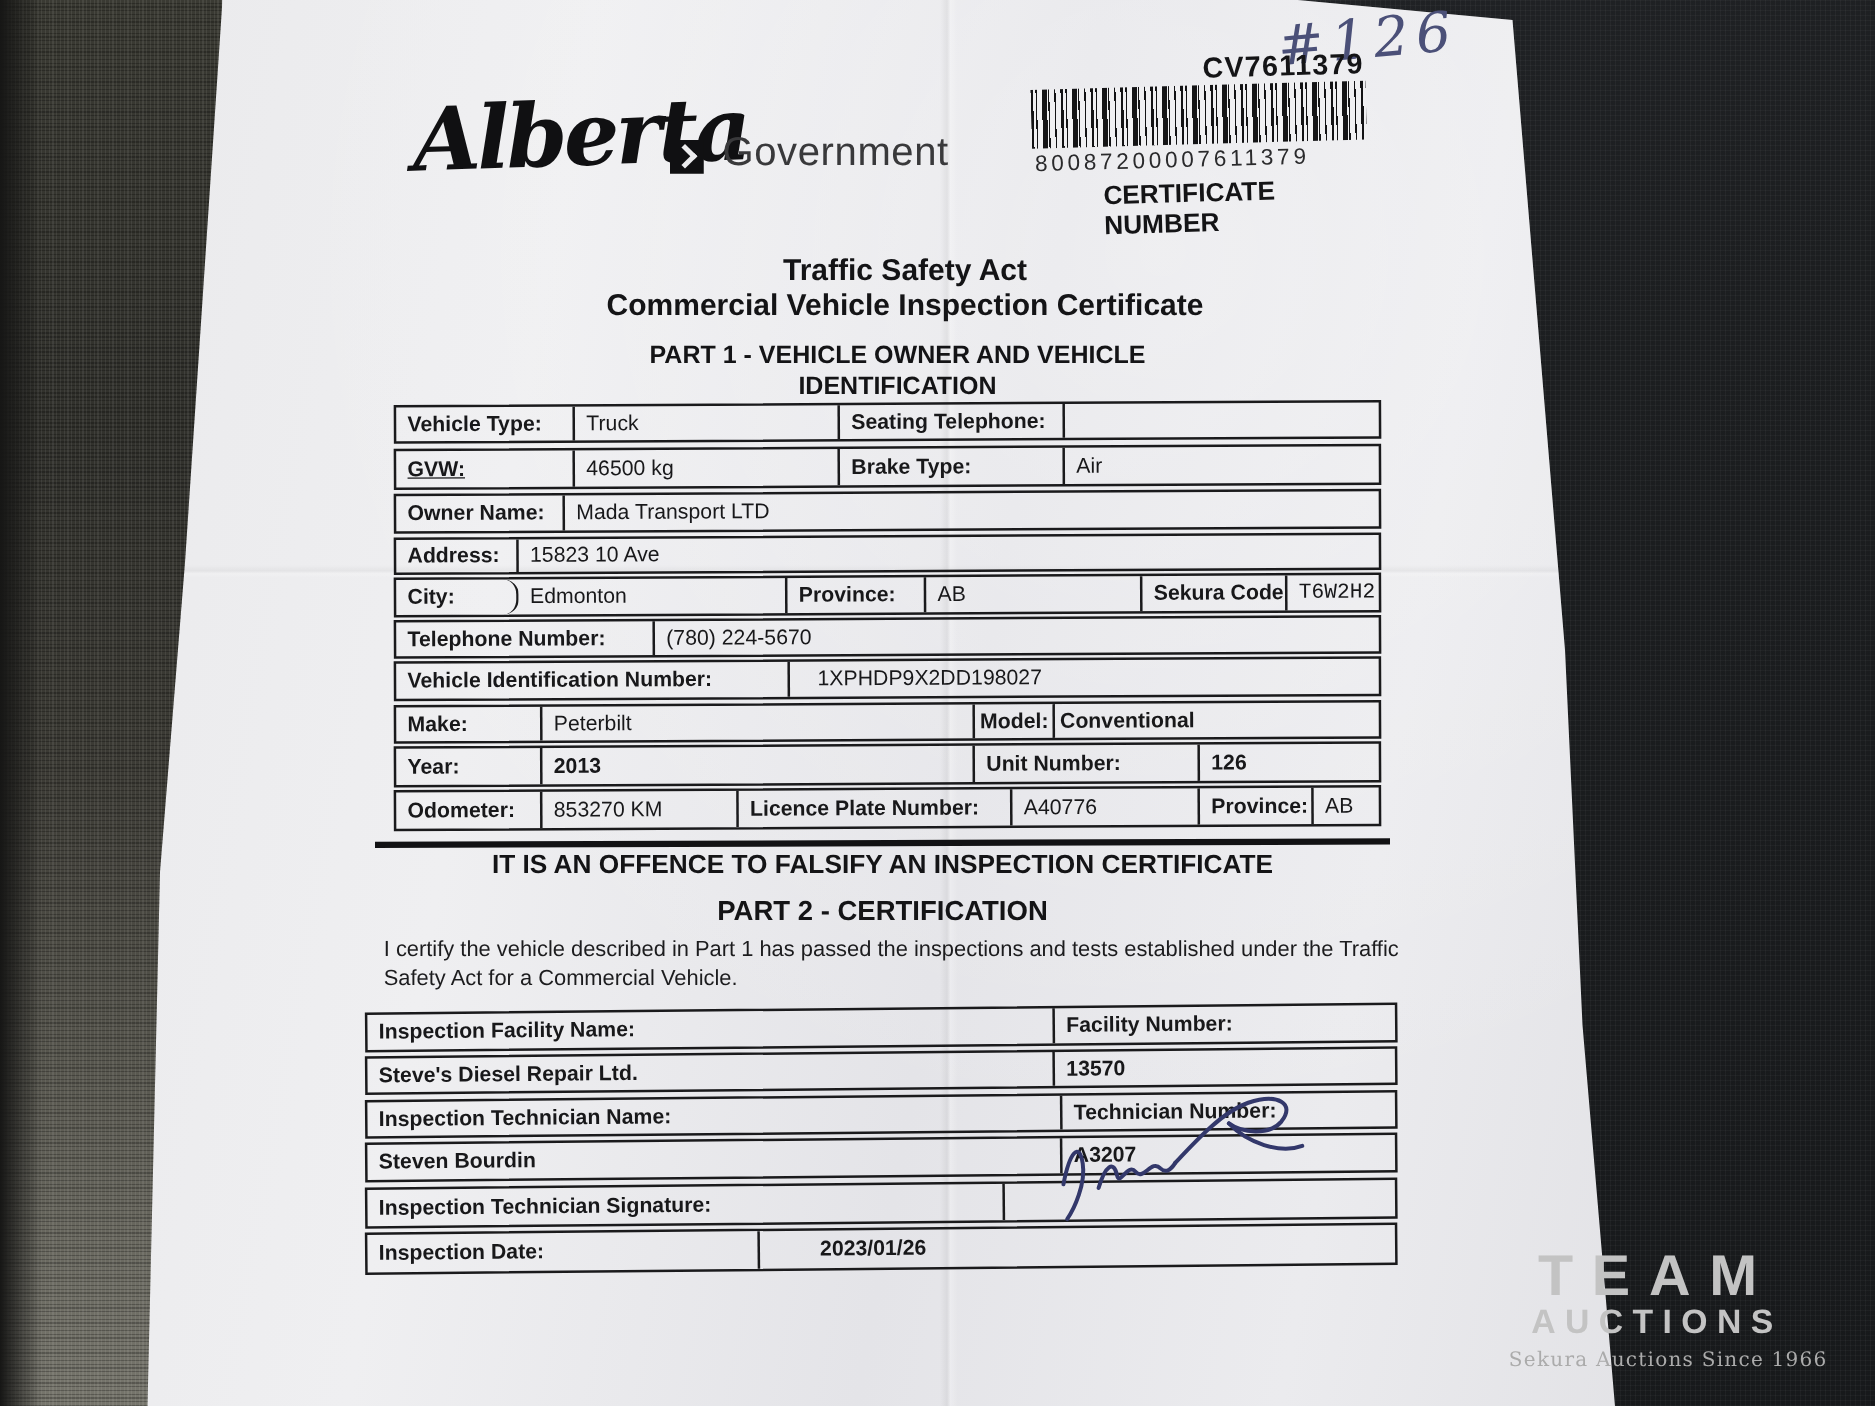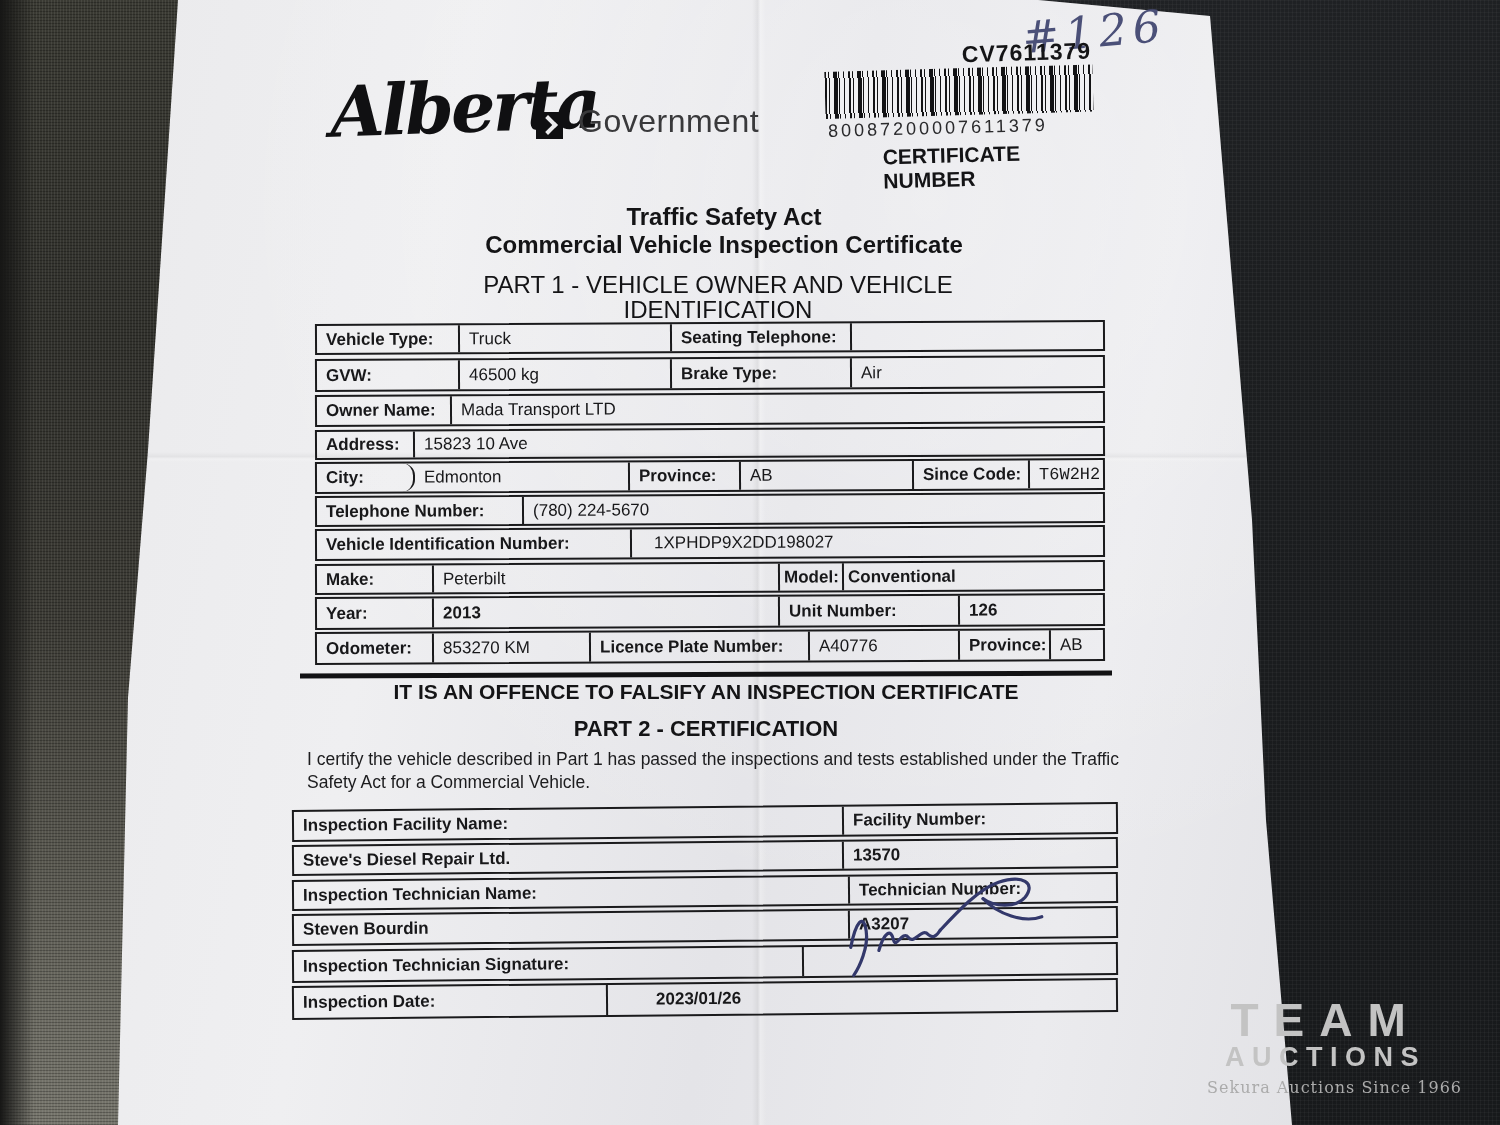--- a/index.html
+++ b/index.html
@@ -69,21 +69,21 @@
     background:repeating-linear-gradient(90deg,
       #131315 0 2px,#f0f0f2 2px 4px,#131315 4px 5px,#f0f0f2 5px 9px,
       #131315 9px 13px,#f0f0f2 13px 14px,#131315 14px 15px,#f0f0f2 15px 19px,
       #131315 19px 20px,#f0f0f2 20px 24px);
   }
   .barcode-digits{position:absolute; left:824px; top:144px; font-size:18px; letter-spacing:3px; color:#2a2a2c;}
   .cert-number-label{position:absolute; left:878px; top:170px; font-weight:bold; font-size:21px; color:#141416;}
 
   
   .doc-title{position:absolute; left:400px; top:203px; width:648px; text-align:center; font-weight:bold; font-size:24px; line-height:28px; color:#141416;}
-  .part1-heading{position:absolute; left:368px; top:272px; width:700px; text-align:center; font-weight:normal; font-size:24px; line-height:25px; color:#141416;}
+  .part1-heading{position:absolute; left:368px; top:272px; width:700px; text-align:center; font-weight:bold; font-size:20px; line-height:25px; color:#141416;}
 
   
   .tbl-row{position:absolute; display:flex; border:2px solid #1a1a1c; box-sizing:border-box; transform:rotate(-0.3deg);}
   .tbl-row .cell{box-sizing:border-box; border-right:2px solid #1a1a1c; display:flex; align-items:center; padding:0 9px; font-size:17px; white-space:nowrap; overflow:hidden;}
   .tbl-row .cell:last-child{border-right:none;}
   .tbl-row .lab{font-weight:bold;}
   .p2row{transform:rotate(-0.55deg);}
 
   .heavy-line{position:absolute; left:300px; top:672px; width:812px; height:5px; background:#121214; transform:rotate(-0.2deg);}
   .offence{position:absolute; left:300px; top:680px; width:812px; text-align:center; font-weight:bold; font-size:21px; color:#141416;}
@@ -139,42 +139,42 @@
     </div>
 
     <div class="tbl-row" style="left:315px; top:322px; width:790px; height:31px;">
       <div class="cell lab" style="flex:0 0 143px;">Vehicle Type:</div>
       <div class="cell" style="flex:0 0 212px;">Truck</div>
       <div class="cell lab" style="flex:0 0 180px;">Seating Telephone:</div>
       <div class="cell" style="flex:1 1 auto;"></div>
     </div>
 
     <div class="tbl-row" style="left:315px; top:357px; width:790px; height:33px;">
-      <div class="cell lab" style="flex:0 0 143px;">GVW:</div>
+      <div class="cell lab" style="flex:0 0 143px;text-decoration:underline;">GVW:</div>
       <div class="cell" style="flex:0 0 212px;">46500 kg</div>
       <div class="cell lab" style="flex:0 0 180px;">Brake Type:</div>
       <div class="cell" style="flex:1 1 auto;">Air</div>
     </div>
 
     <div class="tbl-row" style="left:315px; top:393px; width:790px; height:32px;">
       <div class="cell lab" style="flex:0 0 135px;">Owner Name:</div>
       <div class="cell" style="flex:1 1 auto;">Mada Transport LTD</div>
     </div>
 
     <div class="tbl-row" style="left:315px; top:428px; width:790px; height:30px;">
       <div class="cell lab" style="flex:0 0 98px;">Address:</div>
       <div class="cell" style="flex:1 1 auto;">15823 10 Ave</div>
     </div>
 
     <div class="tbl-row" style="left:315px; top:460px; width:790px; height:32px;">
       <div class="cell lab" style="flex:0 0 98px;border-radius:12px;">City:</div>
       <div class="cell" style="flex:0 0 215px;">Edmonton</div>
       <div class="cell lab" style="flex:0 0 111px;">Province:</div>
       <div class="cell" style="flex:0 0 173px;">AB</div>
-      <div class="cell lab" style="flex:0 0 116px;">Since Code:</div>
+      <div class="cell lab" style="flex:0 0 116px;">Sekura Code:</div>
       <div class="cell" style="flex:1 1 auto;font-family:Liberation Mono, monospace;">T6W2H2</div>
     </div>
 
     <div class="tbl-row" style="left:315px; top:494px; width:790px; height:31px;">
       <div class="cell lab" style="flex:0 0 207px;">Telephone Number:</div>
       <div class="cell" style="flex:1 1 auto;">(780) 224-5670</div>
     </div>
 
     <div class="tbl-row" style="left:315px; top:527px; width:790px; height:32px;">
       <div class="cell lab" style="flex:0 0 315px;">Vehicle Identification Number:</div>

